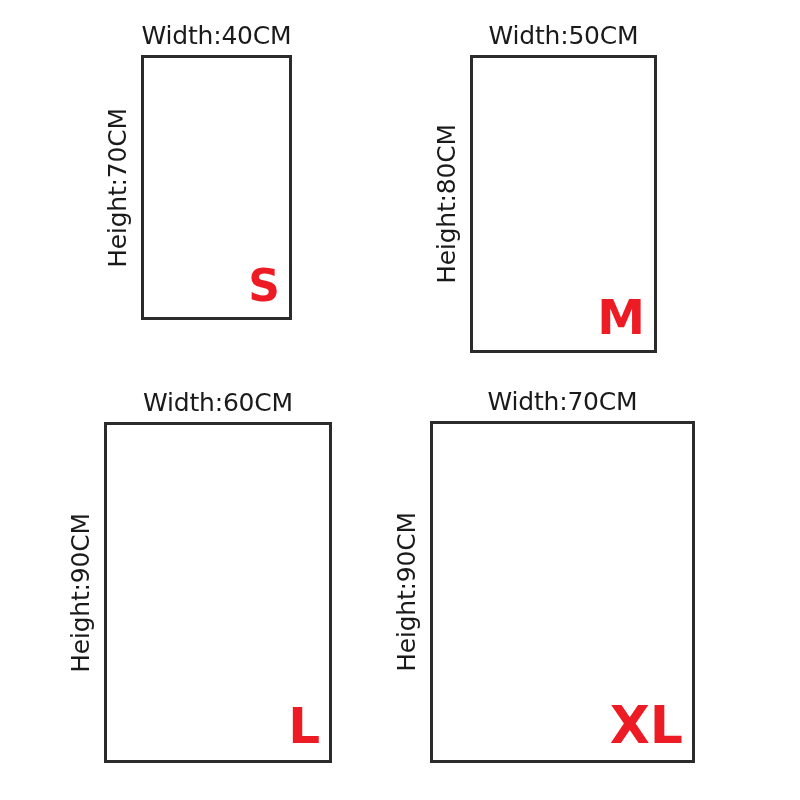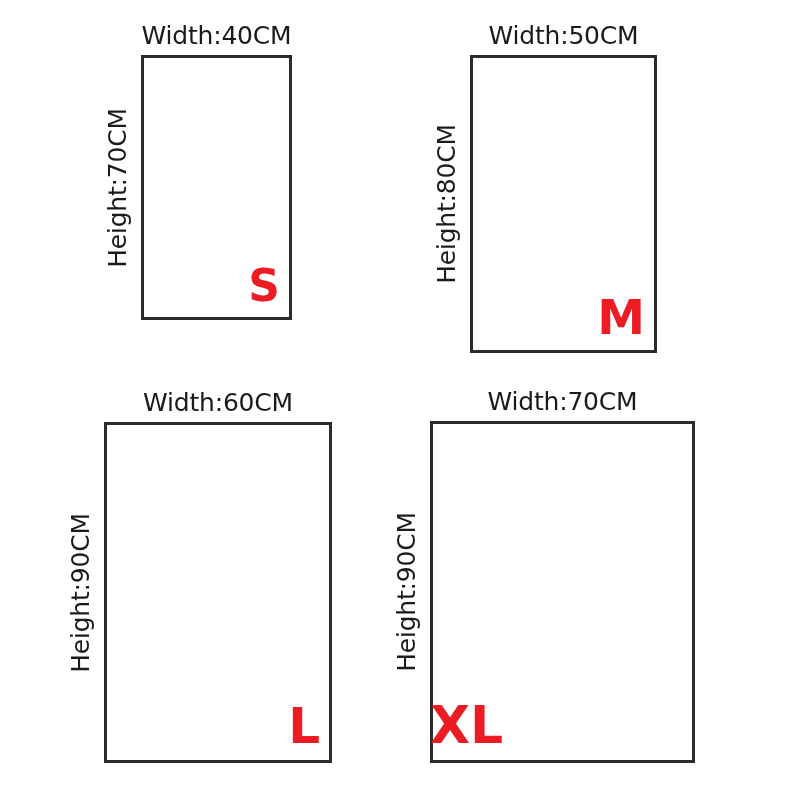--- a/index.html
+++ b/index.html
@@ -78,15 +78,15 @@
     <div class="size-cell" style="left: 0px; top: 0px; width: 800px; height: 800px;">
       <div class="width-label" style="left: 104px; width: 228px; top: 390px; color: rgb(26, 26, 26);">Width:60CM</div>
       <div class="height-label" style="color: rgb(26, 26, 26); left: 93px; top: 592.5px; transform: rotate(-90deg) translate(-50%, -100%);">Height:90CM</div>
       <div class="size-box" style="left: 104px; top: 422px; width: 228px; height: 341px; border-color: rgb(43, 43, 43);"></div>
       <div class="size-letter" style="color: rgb(237, 28, 36); font-size: 50px; left: 104px; width: 216px; text-align: right; top: 701px;">L</div>
     </div>
     <div class="size-cell" style="left: 0px; top: 0px; width: 800px; height: 800px; border-radius: 20px;">
       <div class="width-label" style="left: 430px; width: 265px; top: 389px; color: rgb(26, 26, 26);">Width:70CM</div>
       <div class="height-label" style="color: rgb(26, 26, 26); left: 419px; top: 592px; transform: rotate(-90deg) translate(-50%, -100%);">Height:90CM</div>
       <div class="size-box" style="left: 430px; top: 421px; width: 265px; height: 342px; border-color: rgb(43, 43, 43);"></div>
-      <div class="size-letter" style="color: rgb(237, 28, 36); font-size: 52px; left: 430px; width: 253px; top: 699px;">XL</div>
+      <div class="size-letter" style="color: rgb(237, 28, 36); font-size: 52px; left: 430px; width: 253px; text-align: right; top: 699px;">XL</div>
     </div>
   </div>
 
 </body></html>

